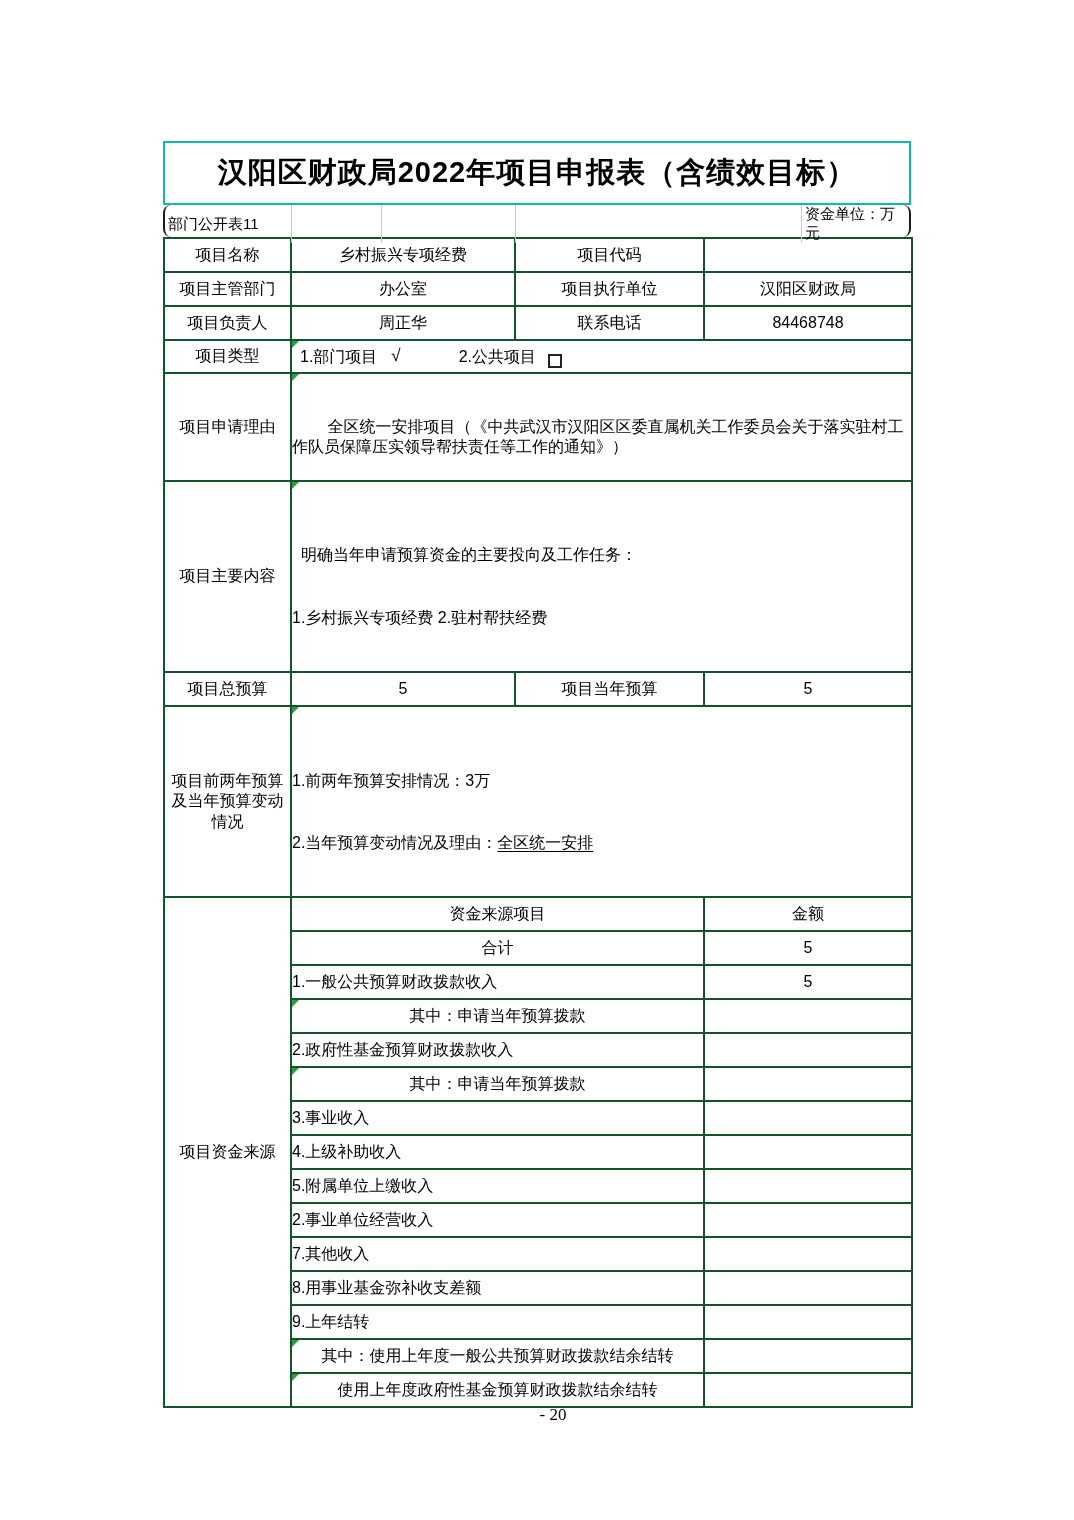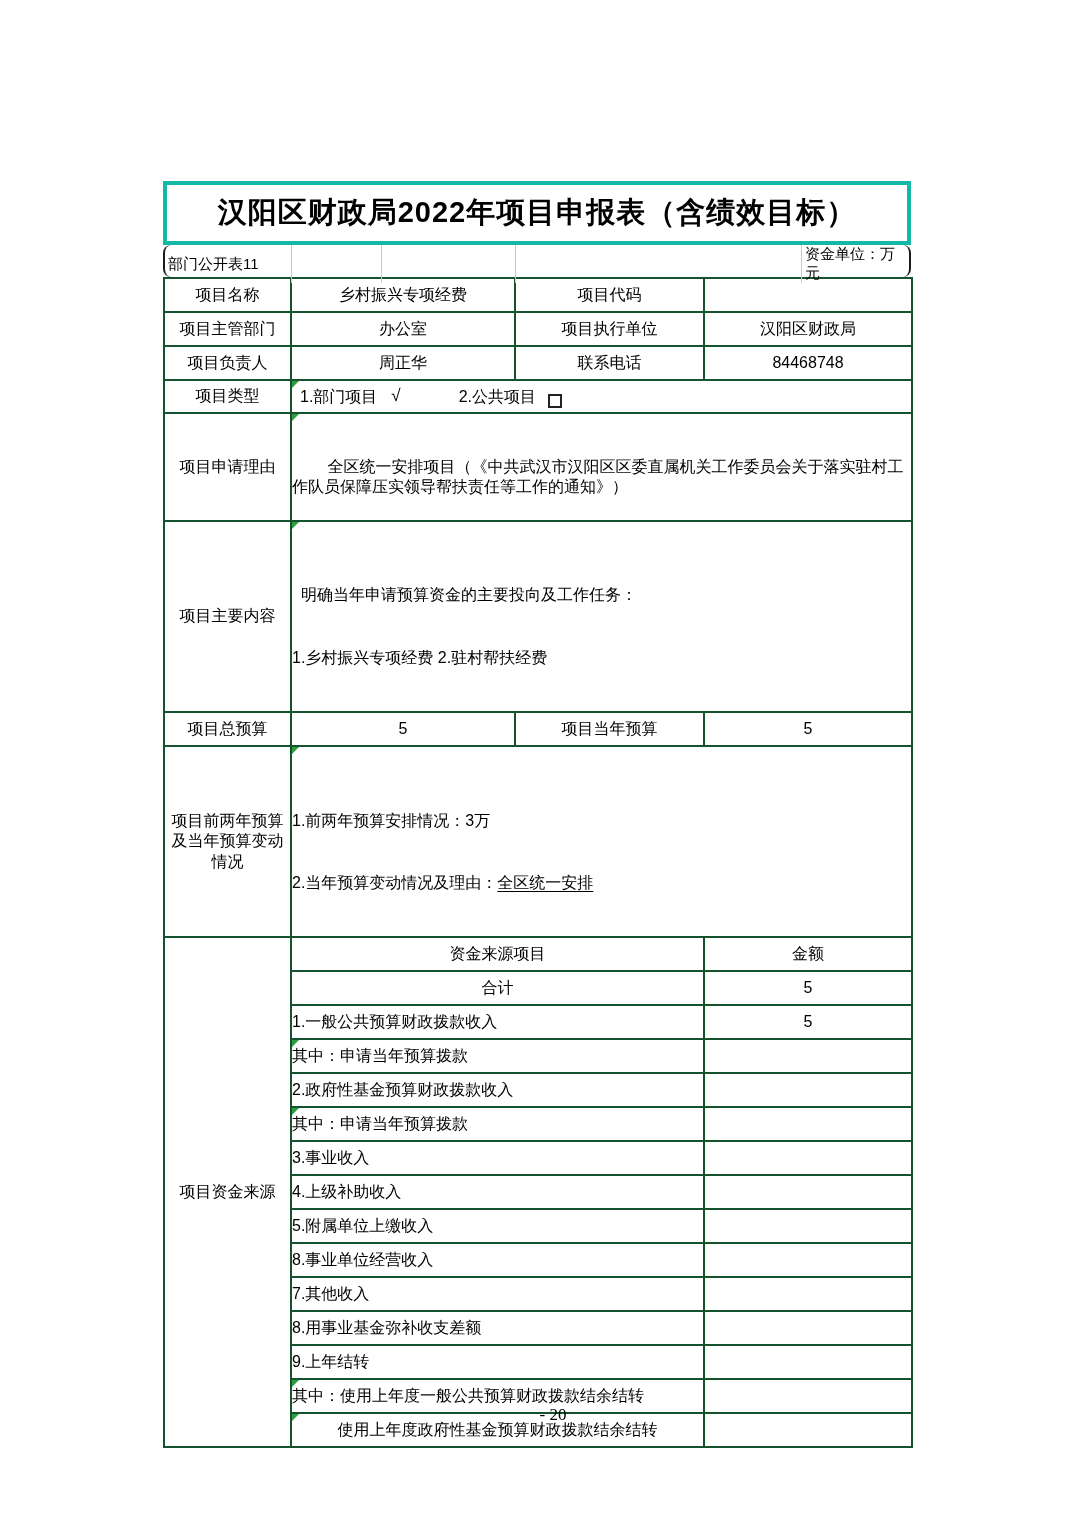--- a/index.html
+++ b/index.html
@@ -6,23 +6,23 @@
   html,body { background:#ffffff; }
   body {
     width:1074px; height:1520px; position:relative;
     font-family:"Liberation Sans","DejaVu Sans",sans-serif;
     color:#000;
   }
   .doc { position:absolute; left:163px; top:141px; width:748px; }
 
   
   .title-box {
-    height:64px; border:4px solid #14b8a6;
+    height:64px; border:2px solid #14b8a6;
     display:flex; align-items:center; justify-content:center;
-    font-size:29px; font-weight:bold; letter-spacing:1px;margin-top:40px;
+    font-size:29px; font-weight:bold; letter-spacing:1px;
   }
 
   
   .meta-row {
     height:32px; border-left:2px solid #1c1c1c; border-right:2px solid #1c1c1c;
     display:grid; grid-template-columns:127px 90px 134px 286px 1fr;
     align-items:center; font-size:15px;border-radius:8px;
   }
   .meta-cell { height:100%; display:flex; align-items:center; border-right:1px solid #c9c9c9; padding:0 3px; }
   .meta-cell:last-child { border-right:none; justify-content:flex-end; }
@@ -30,21 +30,21 @@
   
   table.main { border-collapse:collapse; table-layout:fixed; width:748px; }
   table.main td {
     border:2px solid #14532d; font-size:16px; line-height:1.3;
     padding:1px 0; position:relative; overflow:hidden;
   }
   col.cA{width:127px} col.cB{width:224px} col.cC{width:189px} col.cD{width:208px}
   .c   { text-align:center; }
   .lbl { text-align:center; padding:2px 4px; }
   .item   { text-align:left; padding-left:8px; }
-  .indent { text-align:left; padding-left:24px; }
+  .indent { text-align:center; padding-left:24px; }
   .ralign { text-align:center; padding-right:4px;font-family:Liberation Serif, serif; }
   .multiline { padding:4px 8px; white-space:pre-wrap; line-height:1.5; }
   .u { text-decoration:underline; text-underline-offset:3px; }
 
   
   .corner { position:absolute; left:0; top:0; width:0; height:0;
     border-top:7px solid #2f9e41; border-right:7px solid transparent; }
 
   
   .type-line { display:flex; align-items:flex-end; padding-left:8px; }
@@ -185,21 +185,21 @@
     </tr>
     <tr>
       <td colspan="2" class="item" style="height:34px">4.上级补助收入</td>
       <td class="c"></td>
     </tr>
     <tr>
       <td colspan="2" class="item" style="height:34px">5.附属单位上缴收入</td>
       <td class="c"></td>
     </tr>
     <tr>
-      <td colspan="2" class="item" style="height:34px">8.事业单位经营收入</td>
+      <td colspan="2" class="item" style="height:34px">2.事业单位经营收入</td>
       <td class="c"></td>
     </tr>
     <tr>
       <td colspan="2" class="item" style="height:34px">7.其他收入</td>
       <td class="c"></td>
     </tr>
     <tr>
       <td colspan="2" class="item" style="height:34px">8.用事业基金弥补收支差额</td>
       <td class="c"></td>
     </tr>

